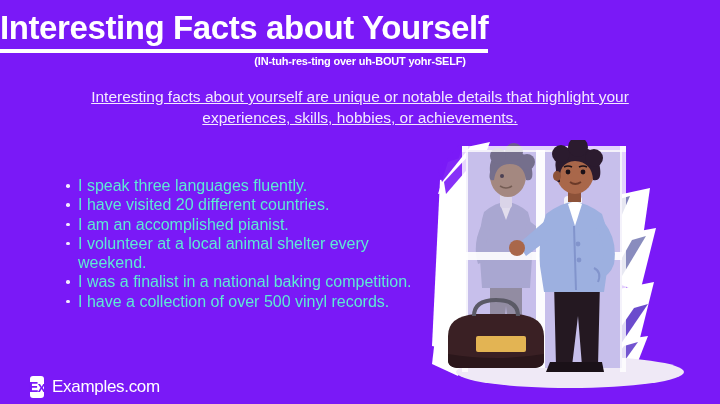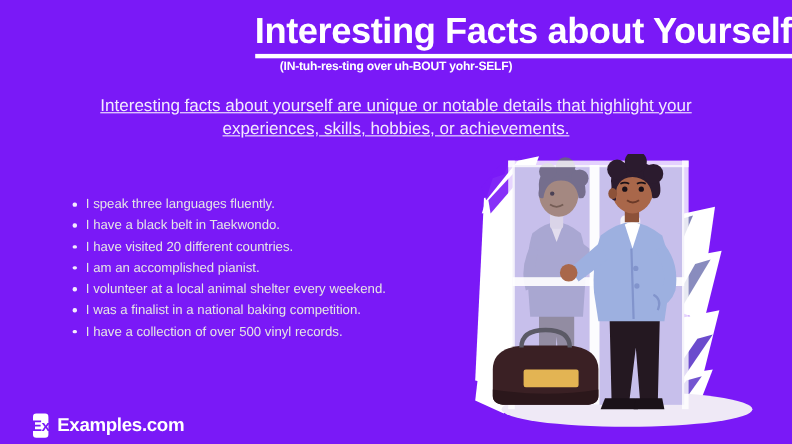--- a/index.html
+++ b/index.html
@@ -12,21 +12,21 @@
   #page {
     position: relative;
     width: 720px; height: 404px;
     background: #7a19f7;
     overflow: hidden;
   }
 
   
   .title-wrap {
     position: absolute; left: 0; top: 8px; width: 720px;
-    text-align: right;
+    text-align: left;
   }
   .title {
     display: inline-block;
     color: #ffffff;
     font-size: 33px;
     font-weight: bold;
     letter-spacing: -0.4px;
     line-height: 40px;
     border-bottom: 4px solid #ffffff;
     padding-bottom: 1px;
@@ -60,22 +60,22 @@
     border-bottom: 3px solid #ffffff;
     padding-bottom: 0px;
     line-height: 22px;
   }
   .bullets {
     position: absolute; left: 65px; top: 176px; width: 365px;
     list-style: none;
   }
   .bullets li {
     position: relative;
-    color: #e5e5e5;
-    font-size: 12px;
+    color: #5eead4;
+    font-size: 16px;
     line-height: 19.3px;
     padding-left: 13px;
     margin-bottom: 0px;
   }
   .bullets li::before {
     content: "";
     position: absolute;
     left: 1px; top: 8px;
     width: 3.5px; height: 3.5px;
     border-radius: 50%;
@@ -93,21 +93,21 @@
     border-radius: 3px;
     display: flex; align-items: center; justify-content: center;
     color: #7a19f7;
     font-size: 14px;
     font-weight: bold;
     letter-spacing: -0.5px;
   }
   .logo-text {
     color: #ffffff;
     font-size: 17px;
-    font-weight: bold;
+    font-weight: normal;
     letter-spacing: -0.3px;
   }
 
   
   .illo {
     position: absolute; left: 418px; top: 140px;
     width: 302px; height: 264px;
   }
   .illo svg { display: block; }
 </style>
@@ -118,21 +118,20 @@
 
   <div class="title-wrap">
     <span class="title">Interesting Facts about Yourself</span>
   </div>
   <div class="pron">(IN-tuh-res-ting over uh-BOUT yohr-SELF)</div>
 
   <div class="definition">Interesting facts about yourself are unique or notable details that highlight your experiences, skills, hobbies, or achievements.</div>
 
   <ul class="bullets">
     <li>I speak three languages fluently.</li>
-    <li>I have a black belt in Taekwondo.</li>
     <li>I have visited 20 different countries.</li>
     <li>I am an accomplished pianist.</li>
     <li>I volunteer at a local animal shelter every weekend.</li>
     <li>I was a finalist in a national baking competition.</li>
     <li>I have a collection of over 500 vinyl records.</li>
   </ul>
 
   <div class="logo">
     <div class="logo-mark">Ex</div>
     <div class="logo-text">Examples.com</div>

